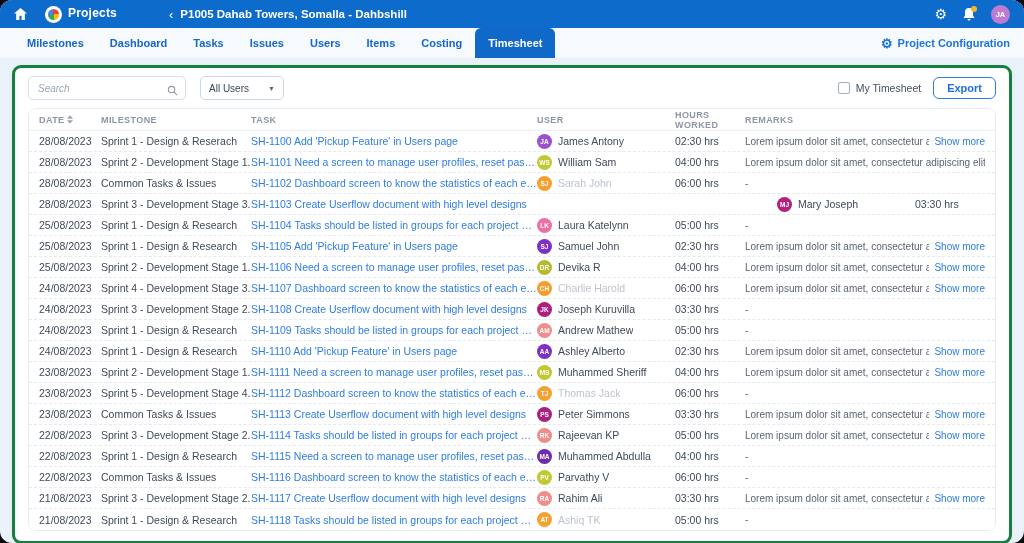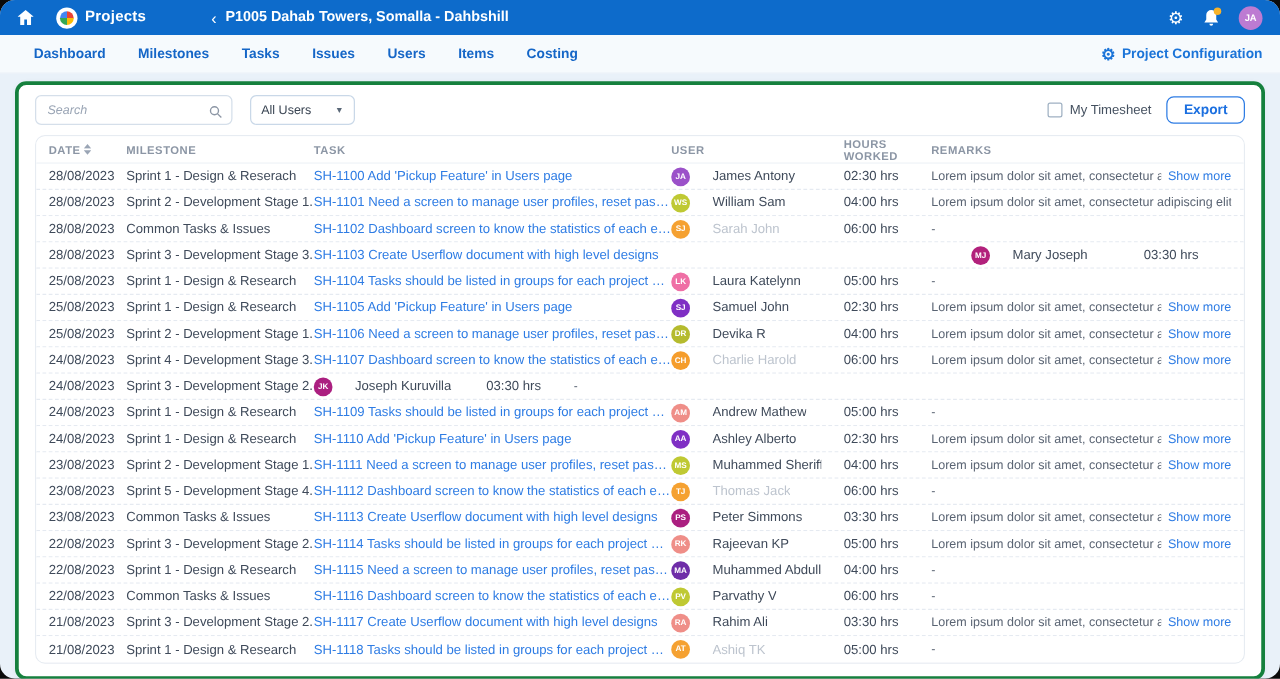--- a/index.html
+++ b/index.html
@@ -117,21 +117,21 @@
   }
   .trow:last-child { border-bottom: none; }
   .col-date { width: 62px; flex: none; }
   .col-milestone { width: 150px; flex: none; }
   .col-task { flex: 1; min-width: 0; }
   .col-user { width: 120px; flex: none; }
   .col-hours { width: 88px; flex: none; padding-left: 18px; }
   .col-remarks { width: 240px; flex: none; }
   .cell { font-size: 10.5px; color: #3F4A5A; white-space: nowrap; overflow: hidden; }
   .task-link { color: #2E7CE4; cursor: pointer; text-overflow: ellipsis; }
-  .user-cell { display: flex; align-items: center; gap: 18px; }
+  .user-cell { display: flex; align-items: center; gap: 6px; }
   .avatar {
     width: 15px; height: 15px; border-radius: 50%; flex: none;
     color: #fff; font-size: 6.5px; font-weight: bold;
     display: flex; align-items: center; justify-content: center;
   }
   .user-name { font-size: 10.5px; color: #3F4A5A; white-space: nowrap; overflow: hidden; }
   .user-name.inactive { color: #BDC4CE; }
   .remark-cell { display: flex; align-items: baseline; gap: 5px; }
   .remark-text { font-size: 10px; color: #5A6473; white-space: nowrap; overflow: hidden; flex: 0 1 auto; }
   .show-more { display: none; font-size: 10px; color: #2E7CE4; white-space: nowrap; cursor: pointer; }
@@ -166,27 +166,28 @@
         <svg width="12" height="13" viewBox="0 0 24 26">
             <path d="M12 0a8 8 0 0 0-8 8v7l-3 5h22l-3-5V8a8 8 0 0 0-8-8zm-3 22a3 3 0 0 0 6 0z" fill="#fff"></path>
           </svg>
         <span class="bell-dot"></span>
       </span>
       <span class="avatar-top">JA</span>
     </span>
   </div>
 
   <div class="tabstrip">
+    <div class="tab">Milestones</div>
     <div class="tab">Dashboard</div>
-    <div class="tab">Milestones</div>
     <div class="tab">Tasks</div>
     <div class="tab">Issues</div>
     <div class="tab">Users</div>
     <div class="tab">Items</div>
     <div class="tab">Costing</div>
+    <div class="tab active">Timesheet</div>
     <div class="proj-config">
       <span class="gear-blue">⚙</span>
       <span>Project Configuration</span>
     </div>
   </div>
 
   <div class="card">
 
     <div class="filterbar">
       <span class="search-wrap">
@@ -345,20 +346,21 @@
             <span class="cell col-hours">06:00 hrs</span>
             <span class="col-remarks remark-cell">
               <span class="remark-text">Lorem ipsum dolor sit amet, consectetur adipiscing...</span>
               <span class="show-more visible">Show more</span>
             </span>
           </div>
 
           <div class="trow">
             <span class="cell col-date">24/08/2023</span>
             <span class="cell col-milestone">Sprint 3 - Development Stage 2..</span>
+            <span class="cell col-task task-link">SH-1108 Create Userflow document with high level designs</span>
             <span class="col-user user-cell">
               <span class="avatar" style="background: rgb(171, 31, 128);">JK</span>
               <span class="user-name">Joseph Kuruvilla</span>
             </span>
             <span class="cell col-hours">03:30 hrs</span>
             <span class="col-remarks remark-cell">
               <span class="remark-text">-</span>
 
             </span>
           </div>

